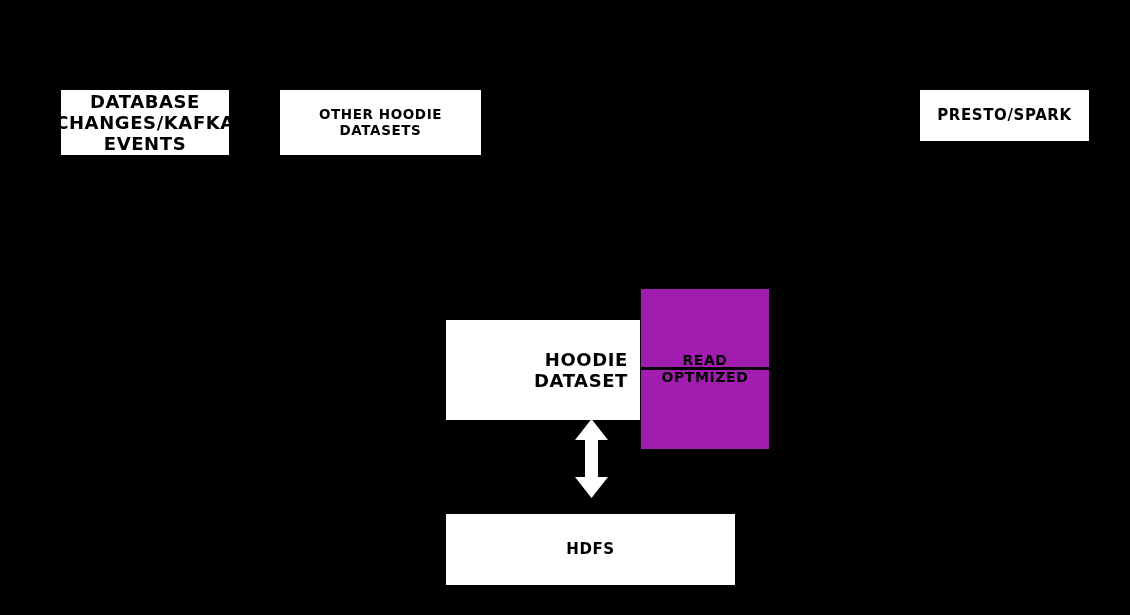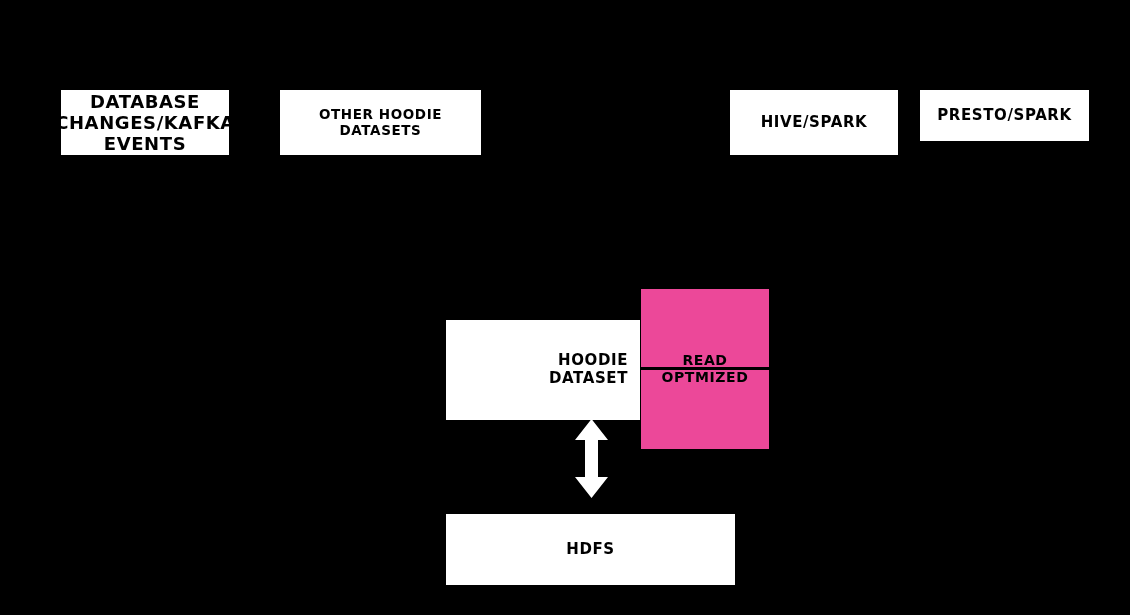--- a/index.html
+++ b/index.html
@@ -44,28 +44,28 @@
   #node-hive-spark   { left: 730px; top: 90px;  width: 168px; height: 65px; font-size: 15px; }
   #node-presto-spark { left: 920px; top: 90px;  width: 169px; height: 51px; font-size: 15px; }
 
   
   #node-hoodie-dataset {
     left: 446px; top: 320px; width: 194px; height: 100px;
     align-items: flex-end;
     justify-content: center;
     padding-right: 12px;
     text-align: right;
-    font-size: 15px;
+    font-size: 18px;
   }
 
   
   #views-stack {
     position: absolute;
     left: 641px; top: 289px; width: 128px; height: 160px;
-    background: #ec4899;
+    background: #a21caf;
     box-sizing: border-box;
     display: flex;
     flex-direction: column;
   }
   #views-stack .view-cell {
     flex: 1 1 0;
     display: flex;
     flex-direction: column;
     align-items: center;
     justify-content: center;
@@ -101,23 +101,20 @@
     <span class="line">DATABASE</span>
     <span class="line">CHANGES/KAFKA</span>
     <span class="line">EVENTS</span>
   </div>
 
   <div class="node" id="node-other-hoodie">
     <span class="line">OTHER HOODIE</span>
     <span class="line">DATASETS</span>
   </div>
 
-  <div class="node" id="node-hive-spark">
-    <span class="line">HIVE/SPARK</span>
-  </div>
 
   <div class="node" id="node-presto-spark">
     <span class="line">PRESTO/SPARK</span>
   </div>
 
   <div class="node" id="node-hoodie-dataset">
     <span class="line">HOODIE</span>
     <span class="line">DATASET</span>
   </div>
 

